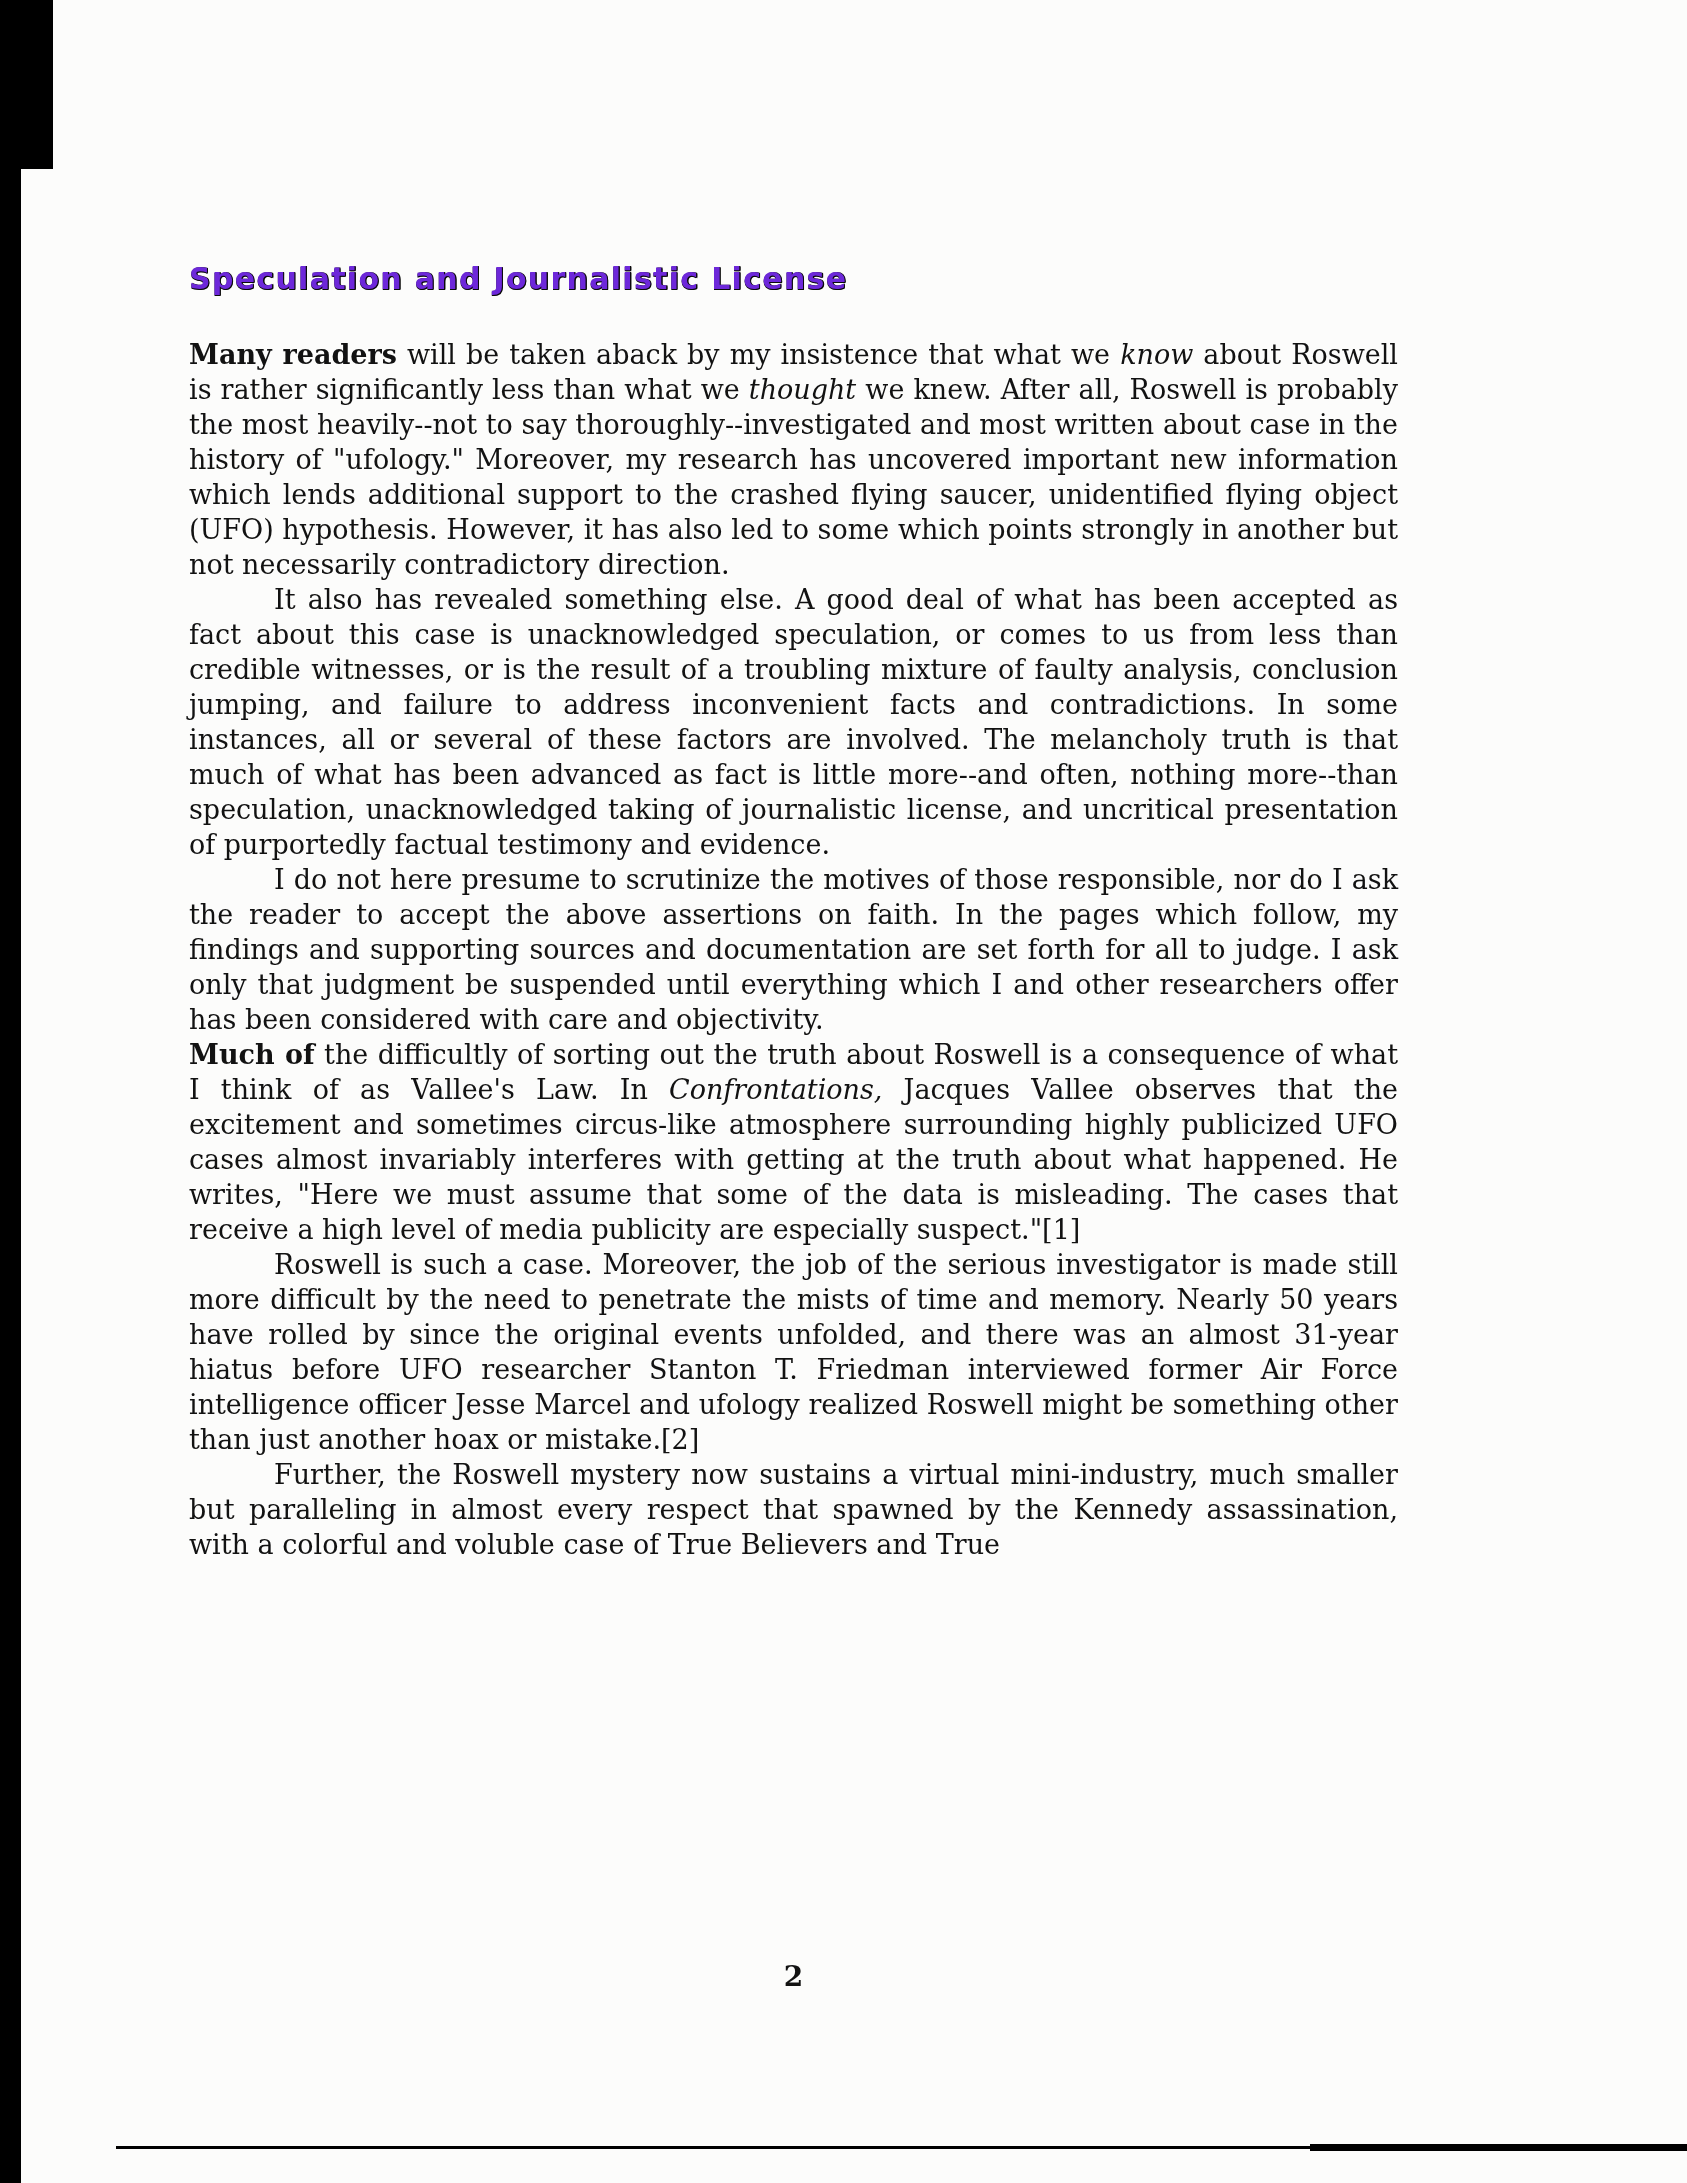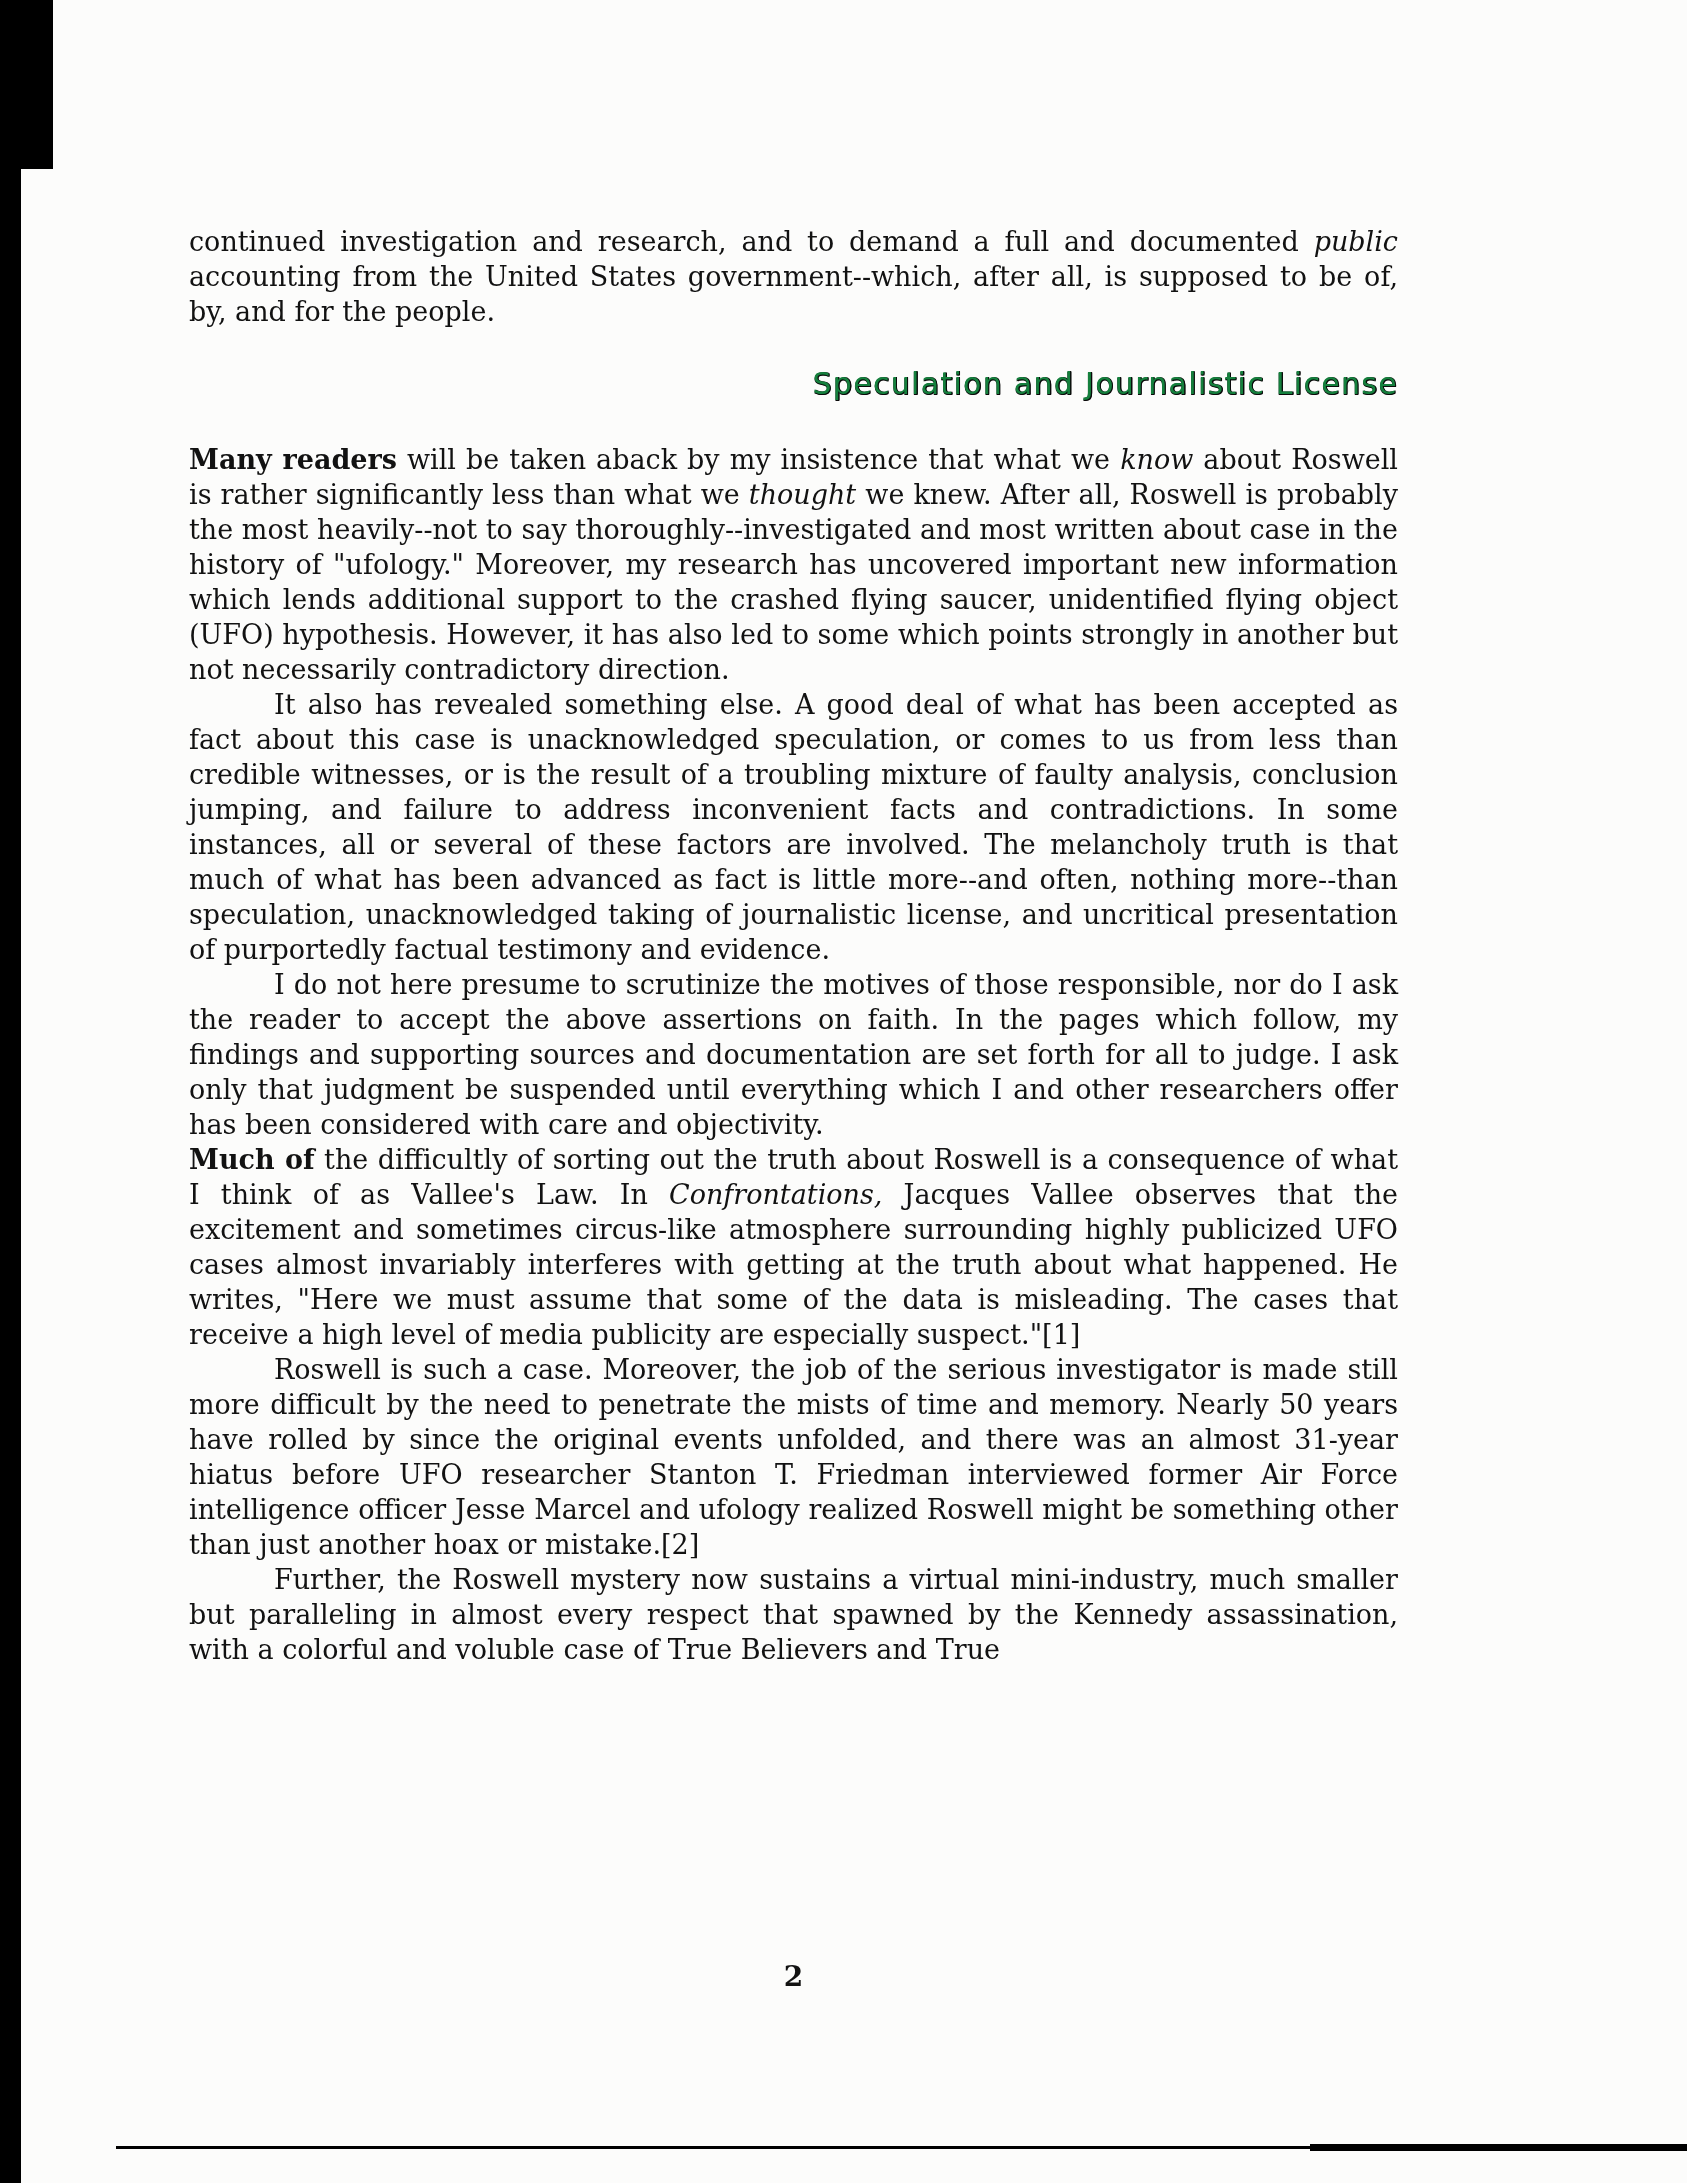--- a/index.html
+++ b/index.html
@@ -48,27 +48,27 @@
     text-align: justify;
   }
   .para {
     margin: 0;
   }
   .para.indent {
     text-indent: 85px;
   }
   .heading {
     font-family: "DejaVu Sans", "Liberation Sans", sans-serif;
-    font-weight: normal;
+    font-weight: bold;
     font-size: 30px;
     letter-spacing: 1.3px;
-    text-align: right;
+    text-align: left;
     text-indent: 0;
     margin: 37px 0 41px 0;
-    color: #15803d;
+    color: #6d28d9;
     text-shadow: 1.1px 0 0 #0a0a0a, 0 0.7px 0 #0a0a0a, 1.1px 0.7px 0 #0a0a0a;
   }
   .b { font-weight: bold; }
   .i { font-style: italic; }
   .page-number {
     position: absolute;
     left: 189px;
     top: 1960px;
     width: 1209px;
     text-align: center;
@@ -80,21 +80,20 @@
 </head>
 <body>
 
 <div class="sheet">
   <div class="bar-left"></div>
   <div class="bar-left-top"></div>
   <div class="bar-bottom"></div>
   <div class="bar-bottom-right"></div>
 
   <div class="content">
-      <p class="para"><span>continued investigation and research, and to demand a full and documented </span><span class="i">public</span><span> accounting from the United States government--which, after all, is supposed to be of, by, and for the people.</span></p>
       <h2 class="heading">Speculation and Journalistic License</h2>
       <p class="para"><span class="b">Many readers</span><span> will be taken aback by my insistence that what we </span><span class="i">know</span><span> about Roswell is rather significantly less than what we </span><span class="i">thought</span><span> we knew.  After all, Roswell is probably the most heavily--not to say thoroughly--investigated and most written about case in the history of "ufology."  Moreover, my research has uncovered important new information which lends additional support to the crashed flying saucer, unidentified flying object (UFO) hypothesis.  However, it has also led to some which points strongly in another but not necessarily contradictory direction.</span></p>
       <p class="para indent"><span>It also has revealed something else.  A good deal of what has been accepted as fact about this case is unacknowledged speculation, or comes to us from less than credible witnesses, or is the result of a troubling mixture of faulty analysis, conclusion jumping, and failure to address inconvenient facts and contradictions.  In some instances, all or several of these factors are involved.  The melancholy truth is that much of what has been advanced as fact is little more--and often, nothing more--than speculation, unacknowledged taking of journalistic license, and uncritical presentation of purportedly factual testimony and evidence.</span></p>
       <p class="para indent"><span>I do not here presume to scrutinize the motives of those responsible, nor do I ask the reader to accept the above assertions on faith.  In the pages which follow, my findings and supporting sources and documentation are set forth for all to judge.  I ask only that judgment be suspended until everything which I and other researchers offer has been considered with care and objectivity.</span></p>
       <p class="para"><span class="b">Much of</span><span> the difficultly of sorting out the truth about Roswell is a consequence of what I think of as Vallee's Law.  In </span><span class="i">Confrontations,</span><span> Jacques Vallee observes that the excitement and sometimes circus-like atmosphere surrounding highly publicized UFO cases almost invariably interferes with getting at the truth about what happened.  He writes, "Here we must assume that some of the data is misleading.  The cases that receive a high level of media publicity are especially suspect."[1]</span></p>
       <p class="para indent"><span>Roswell is such a case.  Moreover, the job of the serious investigator is made still more difficult by the need to penetrate the mists of time and memory.  Nearly 50 years have rolled by since the original events unfolded, and there was an almost 31-year hiatus before UFO researcher Stanton T. Friedman interviewed former Air Force intelligence officer Jesse Marcel and ufology realized Roswell might be something other than just another hoax or mistake.[2]</span></p>
       <p class="para indent"><span>Further, the Roswell mystery now sustains a virtual mini-industry, much smaller but paralleling in almost every respect that spawned by the Kennedy assassination, with a colorful and voluble case of True Believers and True</span></p>
     </div>
 
   <div class="page-number">2</div>

